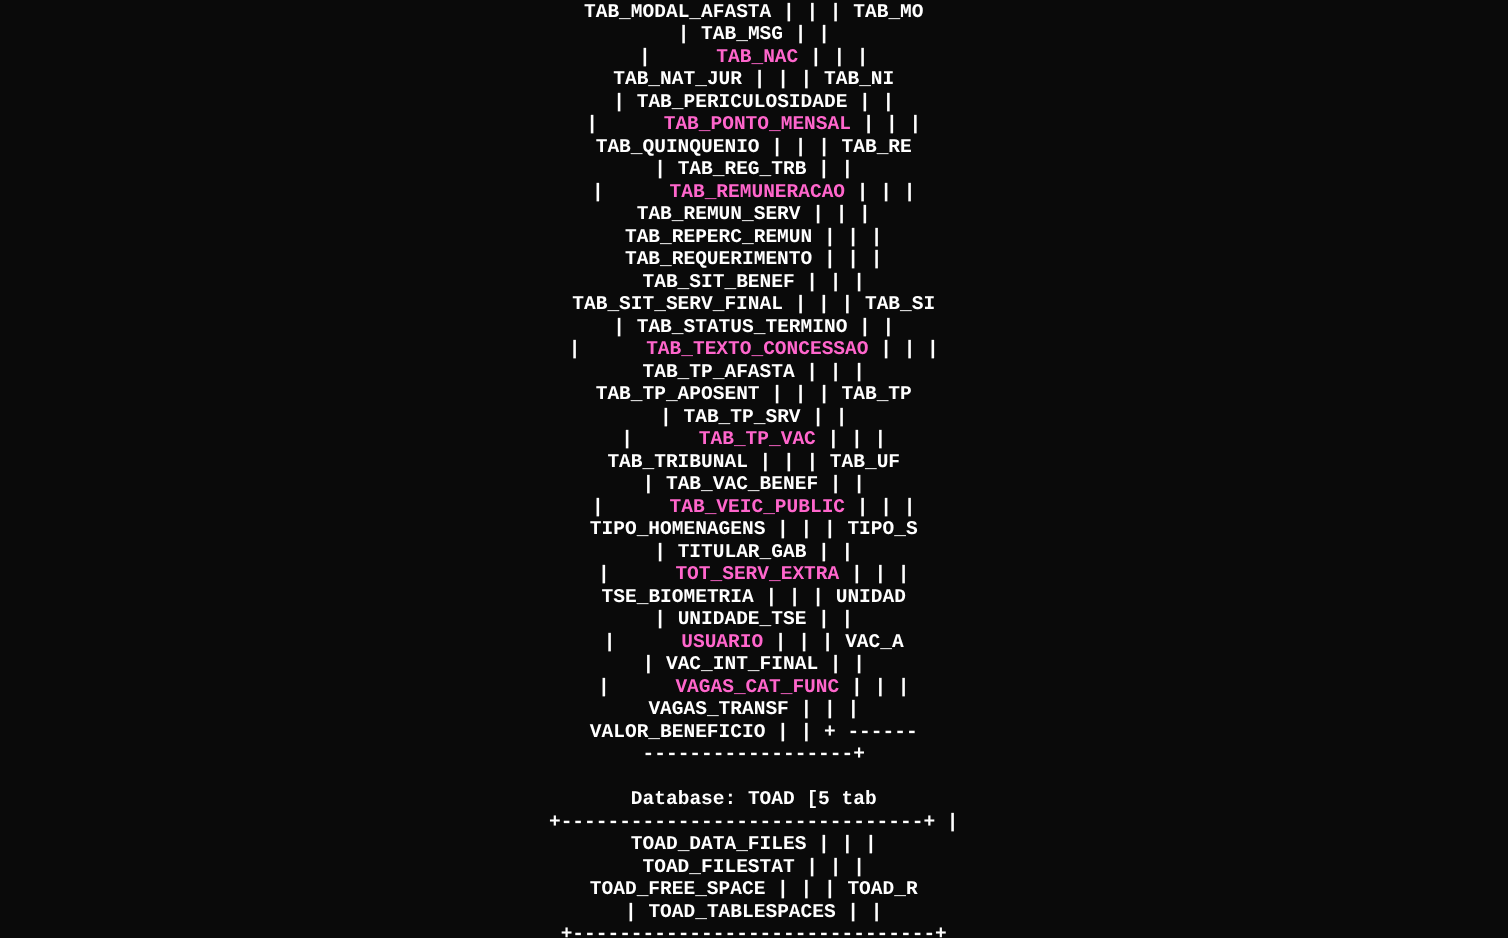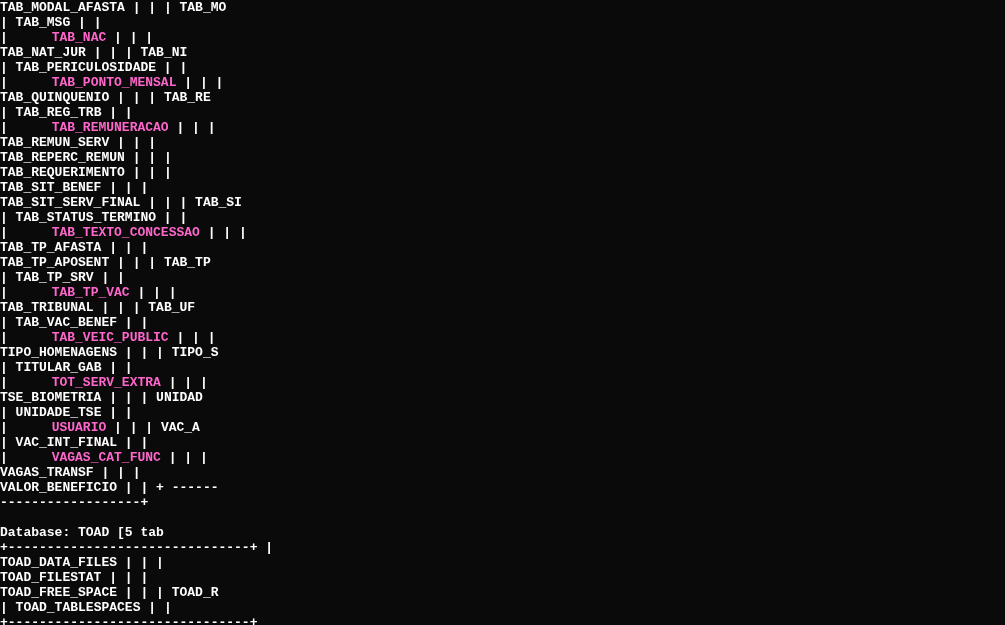--- a/index.html
+++ b/index.html
@@ -20,20 +20,20 @@
     padding: 0;
     white-space: pre;
     font-family: inherit;
     font-size: inherit;
     line-height: inherit;
     letter-spacing: 0px;
   }
   .pink .t { color: #ff66cc; margin-left: 36px; }
   .p { color: #ffffff; }
   .t { color: #ffffff; }
-  .row { height: 15px; white-space: nowrap; overflow: hidden; }
+  .row { height: 15px; white-space: nowrap; overflow: hidden; text-align: center; }
 </style>
 </head>
 <body>
 
 <div id="terminal">
     <pre><div class="row"> <span>TAB_MODAL_AFASTA</span>             <span class="p">|</span><span>                                                           </span><span class="p">|</span><span>                            </span><span class="p">|</span><span> TAB_MO</span></div><div class="row"> <span></span>                             <span class="p">|</span><span> TAB_MSG                                                   </span><span class="p">|</span><span>                            </span><span class="p">|</span></div><div class="row pink"><span class="p">|</span>  <span class="t">TAB_NAC</span>                     <span class="p">|</span><span>                                                           </span><span class="p">|</span><span>                            </span><span class="p">|</span></div><div class="row"> <span>TAB_NAT_JUR</span>                  <span class="p">|</span><span>                                                           </span><span class="p">|</span><span>                            </span><span class="p">|</span><span> TAB_NI</span></div><div class="row"> <span></span>                             <span class="p">|</span><span> TAB_PERICULOSIDADE                                        </span><span class="p">|</span><span>                            </span><span class="p">|</span></div><div class="row pink"><span class="p">|</span>  <span class="t">TAB_PONTO_MENSAL</span>            <span class="p">|</span><span>                                                           </span><span class="p">|</span><span>                            </span><span class="p">|</span></div><div class="row"> <span>TAB_QUINQUENIO</span>               <span class="p">|</span><span>                                                           </span><span class="p">|</span><span>                            </span><span class="p">|</span><span> TAB_RE</span></div><div class="row"> <span></span>                             <span class="p">|</span><span> TAB_REG_TRB                                               </span><span class="p">|</span><span>                            </span><span class="p">|</span></div><div class="row pink"><span class="p">|</span>  <span class="t">TAB_REMUNERACAO</span>             <span class="p">|</span><span>                                                           </span><span class="p">|</span><span>                            </span><span class="p">|</span></div><div class="row"> <span>TAB_REMUN_SERV</span>               <span class="p">|</span><span>                                                           </span><span class="p">|</span><span>                            </span><span class="p">|</span></div><div class="row"> <span>TAB_REPERC_REMUN</span>             <span class="p">|</span><span>                                                           </span><span class="p">|</span><span>                            </span><span class="p">|</span></div><div class="row"> <span>TAB_REQUERIMENTO</span>             <span class="p">|</span><span>                                                           </span><span class="p">|</span><span>                            </span><span class="p">|</span></div><div class="row"> <span>TAB_SIT_BENEF</span>                <span class="p">|</span><span>                                                           </span><span class="p">|</span><span>                            </span><span class="p">|</span></div><div class="row"> <span>TAB_SIT_SERV_FINAL</span>           <span class="p">|</span><span>                                                           </span><span class="p">|</span><span>                            </span><span class="p">|</span><span> TAB_SI</span></div><div class="row"> <span></span>                             <span class="p">|</span><span> TAB_STATUS_TERMINO                                        </span><span class="p">|</span><span>                            </span><span class="p">|</span></div><div class="row pink"><span class="p">|</span>  <span class="t">TAB_TEXTO_CONCESSAO</span>         <span class="p">|</span><span>                                                           </span><span class="p">|</span><span>                            </span><span class="p">|</span></div><div class="row"> <span>TAB_TP_AFASTA</span>                <span class="p">|</span><span>                                                           </span><span class="p">|</span><span>                            </span><span class="p">|</span></div><div class="row"> <span>TAB_TP_APOSENT</span>               <span class="p">|</span><span>                                                           </span><span class="p">|</span><span>                            </span><span class="p">|</span><span> TAB_TP</span></div><div class="row"> <span></span>                             <span class="p">|</span><span> TAB_TP_SRV                                                </span><span class="p">|</span><span>                            </span><span class="p">|</span></div><div class="row pink"><span class="p">|</span>  <span class="t">TAB_TP_VAC</span>                  <span class="p">|</span><span>                                                           </span><span class="p">|</span><span>                            </span><span class="p">|</span></div><div class="row"> <span>TAB_TRIBUNAL</span>                 <span class="p">|</span><span>                                                           </span><span class="p">|</span><span>                            </span><span class="p">|</span><span> TAB_UF</span></div><div class="row"> <span></span>                             <span class="p">|</span><span> TAB_VAC_BENEF                                             </span><span class="p">|</span><span>                            </span><span class="p">|</span></div><div class="row pink"><span class="p">|</span>  <span class="t">TAB_VEIC_PUBLIC</span>             <span class="p">|</span><span>                                                           </span><span class="p">|</span><span>                            </span><span class="p">|</span></div><div class="row"> <span>TIPO_HOMENAGENS</span>              <span class="p">|</span><span>                                                           </span><span class="p">|</span><span>                            </span><span class="p">|</span><span> TIPO_S</span></div><div class="row"> <span></span>                             <span class="p">|</span><span> TITULAR_GAB                                               </span><span class="p">|</span><span>                            </span><span class="p">|</span></div><div class="row pink"><span class="p">|</span>  <span class="t">TOT_SERV_EXTRA</span>              <span class="p">|</span><span>                                                           </span><span class="p">|</span><span>                            </span><span class="p">|</span></div><div class="row"> <span>TSE_BIOMETRIA</span>                <span class="p">|</span><span>                                                           </span><span class="p">|</span><span>                            </span><span class="p">|</span><span> UNIDAD</span></div><div class="row"> <span></span>                             <span class="p">|</span><span> UNIDADE_TSE                                               </span><span class="p">|</span><span>                            </span><span class="p">|</span></div><div class="row pink"><span class="p">|</span>  <span class="t">USUARIO</span>                     <span class="p">|</span><span>                                                           </span><span class="p">|</span><span>                            </span><span class="p">|</span><span> VAC_A</span></div><div class="row"> <span></span>                             <span class="p">|</span><span> VAC_INT_FINAL                                             </span><span class="p">|</span><span>                            </span><span class="p">|</span></div><div class="row pink"><span class="p">|</span>  <span class="t">VAGAS_CAT_FUNC</span>              <span class="p">|</span><span>                                                           </span><span class="p">|</span><span>                            </span><span class="p">|</span></div><div class="row"> <span>VAGAS_TRANSF</span>                 <span class="p">|</span><span>                                                           </span><span class="p">|</span><span>                            </span><span class="p">|</span></div><div class="row"> <span>VALOR_BENEFICIO</span>              <span class="p">|</span><span>                                                           </span><span class="p">|</span><span>                            </span><span class="p">+</span><span> ------</span></div><div class="row"> ------------------+</div><div class="row">&nbsp;</div><div class="row"><span> Database: TOAD</span>                                                                                                     <span>[5 tab</span></div><div class="row">+-------------------------------+                                                                                       <span class="p">|</span></div><div class="row"> <span>TOAD_DATA_FILES</span>              <span class="p">|</span><span>                                                           </span><span class="p">|</span><span>                            </span><span class="p">|</span></div><div class="row"> <span>TOAD_FILESTAT</span>                <span class="p">|</span><span>                                                           </span><span class="p">|</span><span>                            </span><span class="p">|</span></div><div class="row"> <span>TOAD_FREE_SPACE</span>              <span class="p">|</span><span>                                                           </span><span class="p">|</span><span>                            </span><span class="p">|</span><span> TOAD_R</span></div><div class="row"> <span></span>                             <span class="p">|</span><span> TOAD_TABLESPACES                                          </span><span class="p">|</span><span>                            </span><span class="p">|</span></div><div class="row">+-------------------------------+</div></pre>
   </div>
 
 </body></html>

